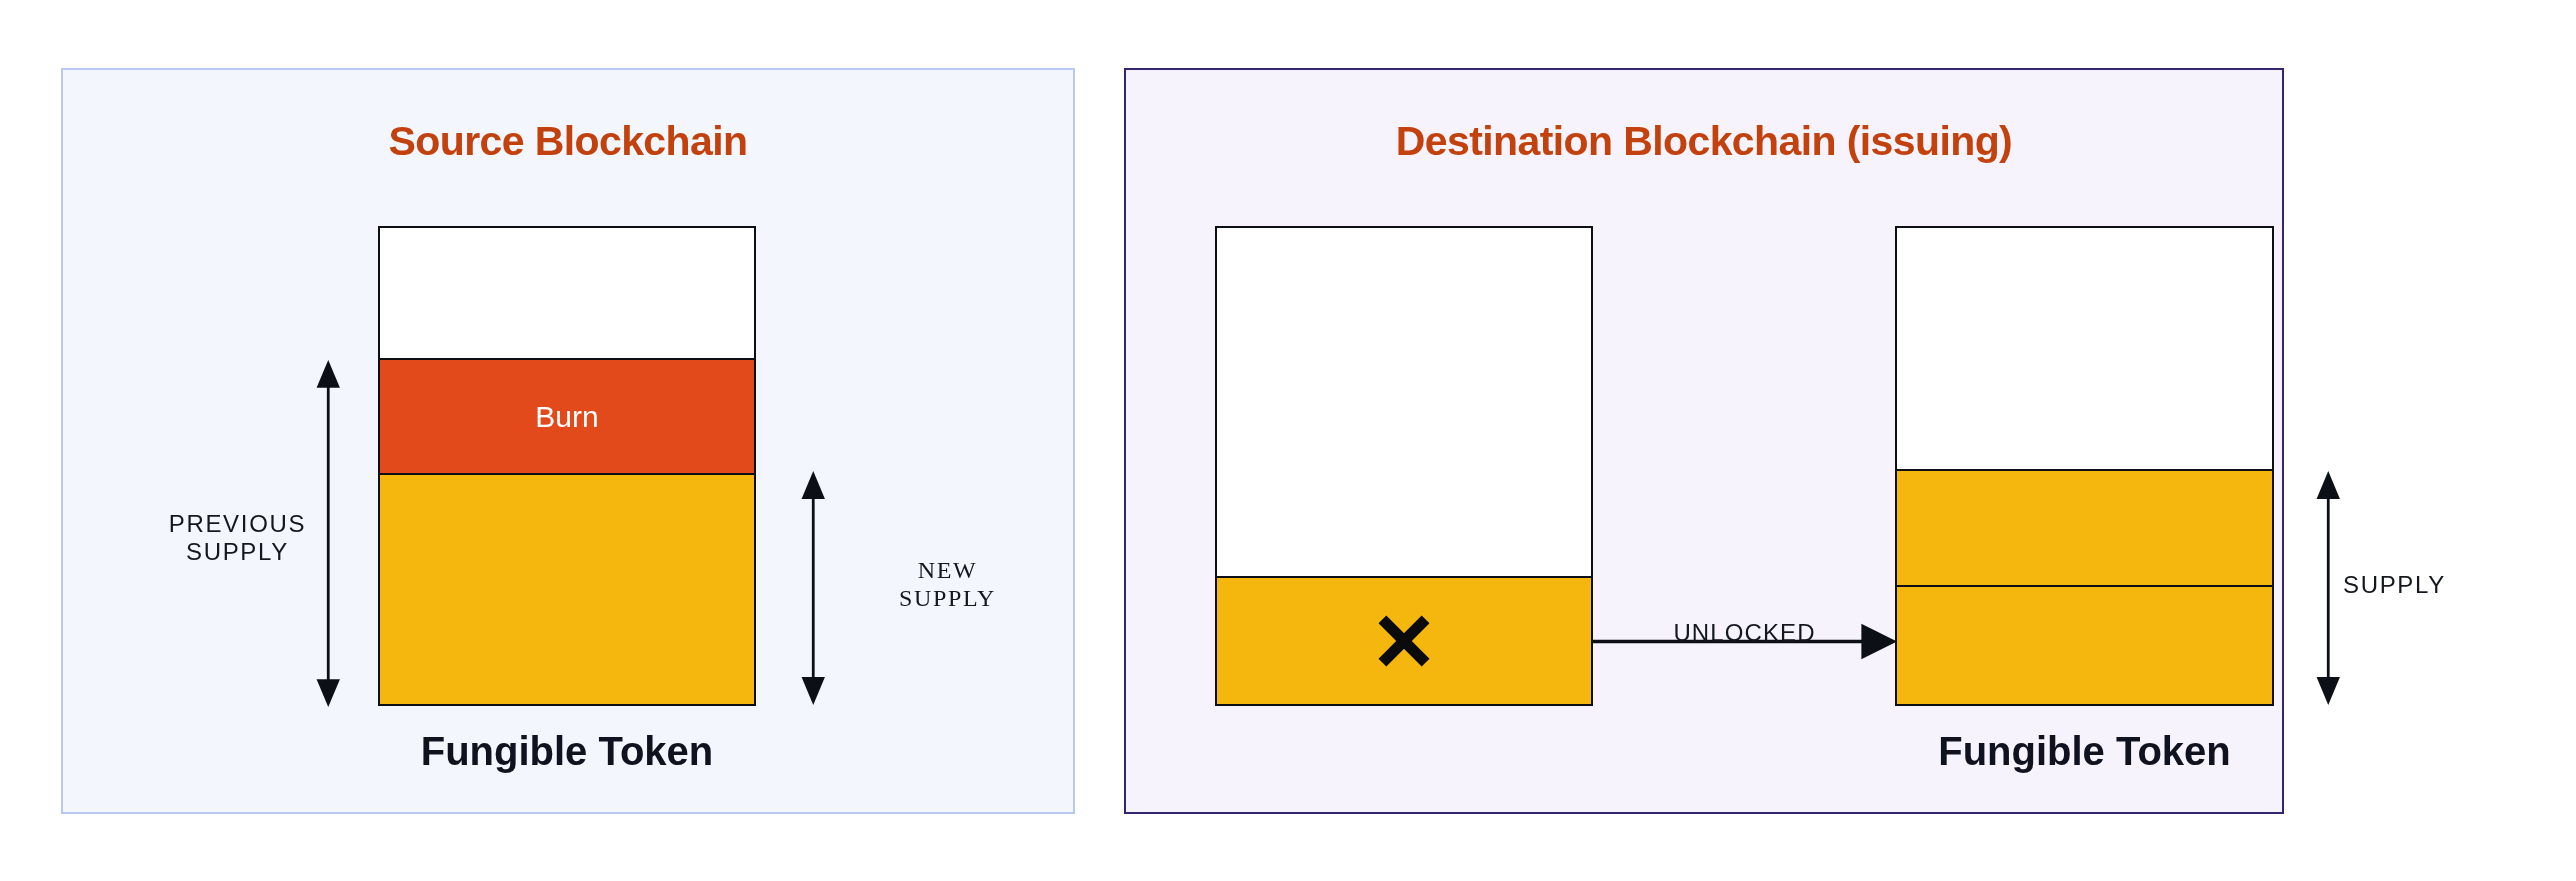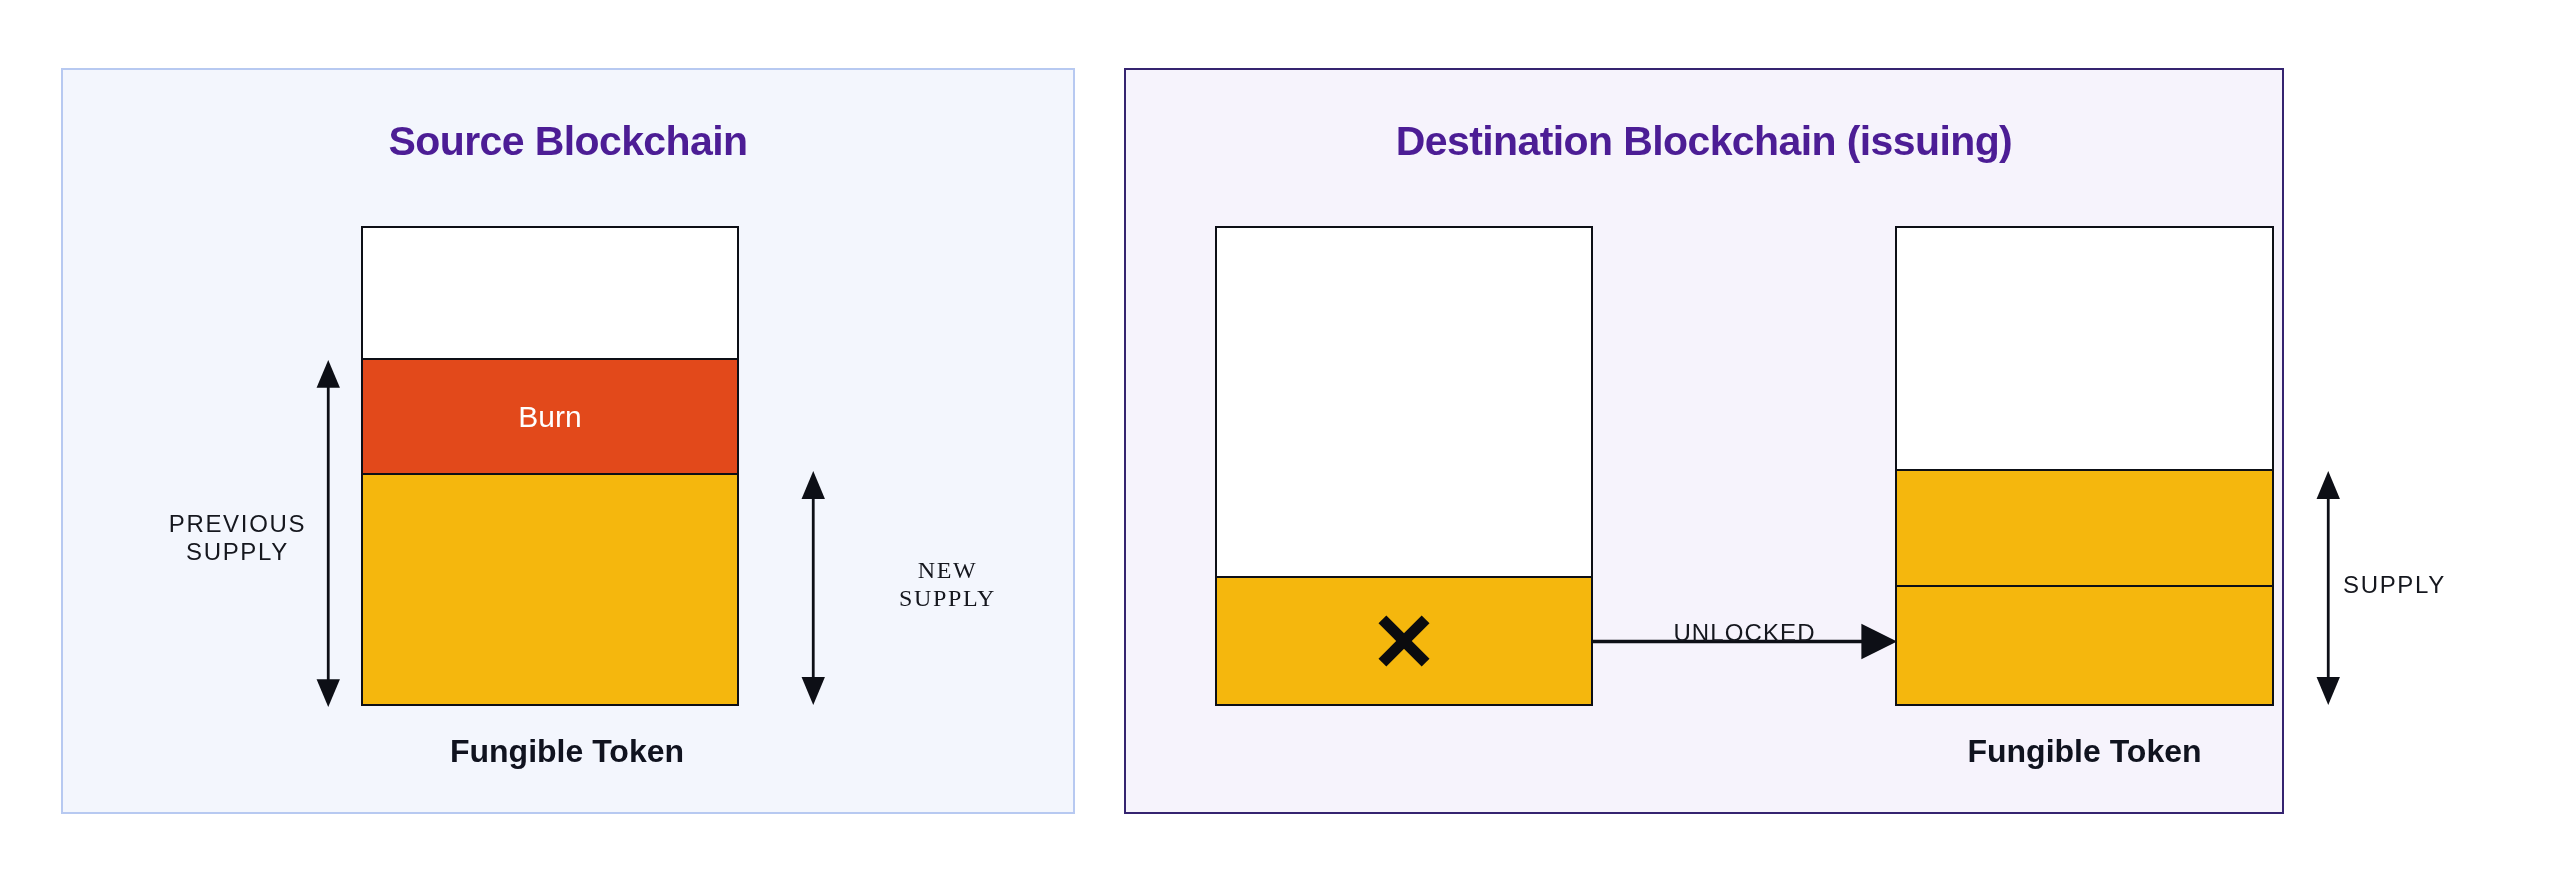--- a/index.html
+++ b/index.html
@@ -6,52 +6,52 @@
   .canvas{
     position:relative;width:2576px;height:881px;background:#ffffff;
     font-family:"Liberation Sans","DejaVu Sans",sans-serif;color:#14161f;
     overflow:hidden;
   }
   .panel{position:absolute;top:68px;height:746px;box-sizing:border-box;}
   .panel.source{left:61px;width:1014px;background:#f3f6fd;border:2.8px solid #b7c9f1;}
   .panel.dest{left:1124px;width:1160px;background:#f6f3fc;border:2.8px solid #352470;}
   .panel-title{
     position:absolute;left:0;top:48px;width:100%;text-align:center;
-    font-size:41px;font-weight:700;letter-spacing:-0.6px;color:#4c1d95;
+    font-size:41px;font-weight:700;letter-spacing:-0.6px;color:#c2410c;
   }
   .bar{
     position:absolute;width:378px;height:480px;box-sizing:border-box;
     border:2.2px solid #0d0f16;display:flex;flex-direction:column;overflow:hidden;
   }
   .seg{box-sizing:border-box;display:flex;align-items:center;justify-content:center;}
   .seg.divided{border-top:2.2px solid #0d0f16;}
   .seg-label-light{font-size:30px;font-weight:500;color:#ffffff;}
   .bar-caption{
-    position:absolute;width:378px;text-align:center;font-size:32px;font-weight:700;
+    position:absolute;width:378px;text-align:center;font-size:40px;font-weight:700;
     color:#10131f;line-height:39px;
   }
   .caps-label{
     position:absolute;width:223px;text-align:center;font-size:24px;font-weight:500;
     letter-spacing:1.7px;line-height:28px;color:#15171e;
   }
   .arrow-svg{position:absolute;display:block;}
   .arrow-line{stroke:#0d0f16;stroke-width:5;}
   .arrow-head{fill:#0d0f16;}
   .x-icon{display:block;}
   .x-icon line{stroke:#0b0b0e;stroke-width:20;stroke-linecap:butt;}
 </style>
 </head>
 <body>
 
 <div class="canvas">
 
   <div class="panel source">
     <div class="panel-title">Source Blockchain</div>
 
-    <div class="bar" style="left:298px;top:156px;">
+    <div class="bar" style="left:315px;top:156px;">
       <div class="seg" style="height: 27.4%; background: rgb(255, 255, 255);"></div>
       <div class="seg divided" style="height: 24%; background: rgb(226, 73, 27);">
         <span class="seg-label-light">Burn</span>
       </div>
       <div class="seg divided" style="height: 48.6%; background: rgb(245, 183, 13);"></div>
     </div>
 
     <div class="bar-caption" style="left:315px;top:662px;">Fungible Token</div>
 
     <svg class="arrow-svg" style="left:253px;top:290px;" width="24.5" height="347" viewBox="0 0 44 624">

